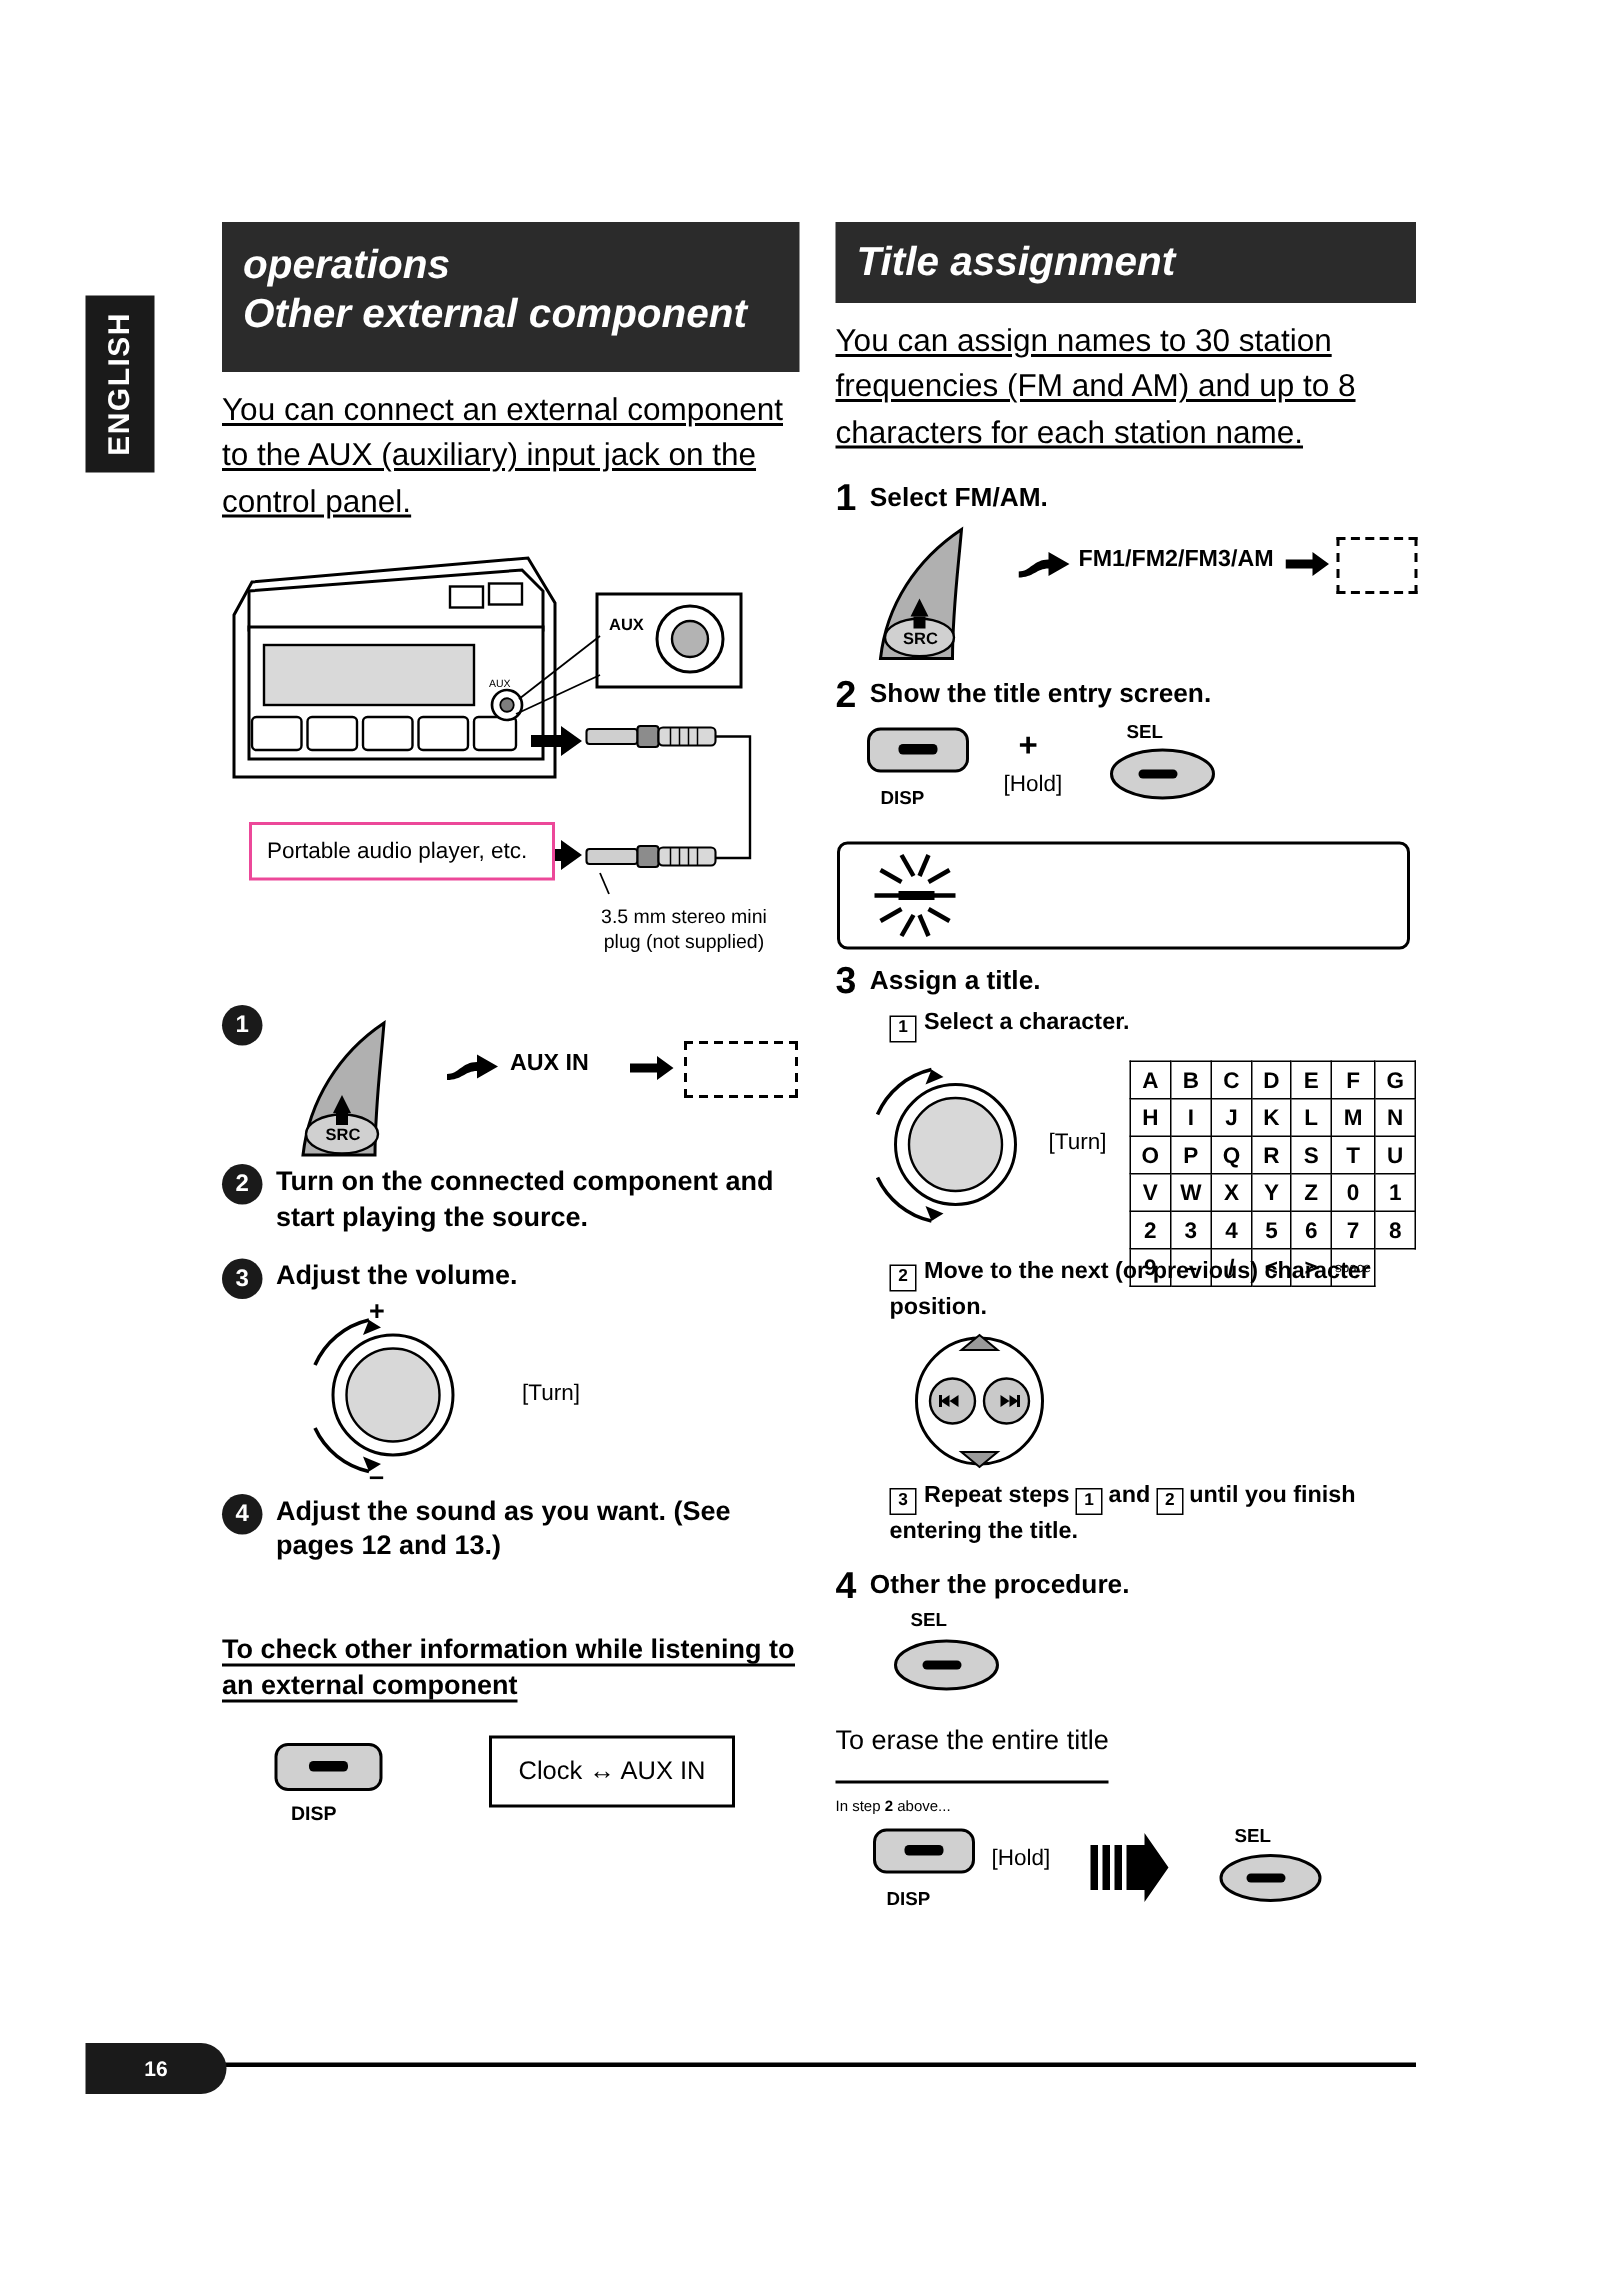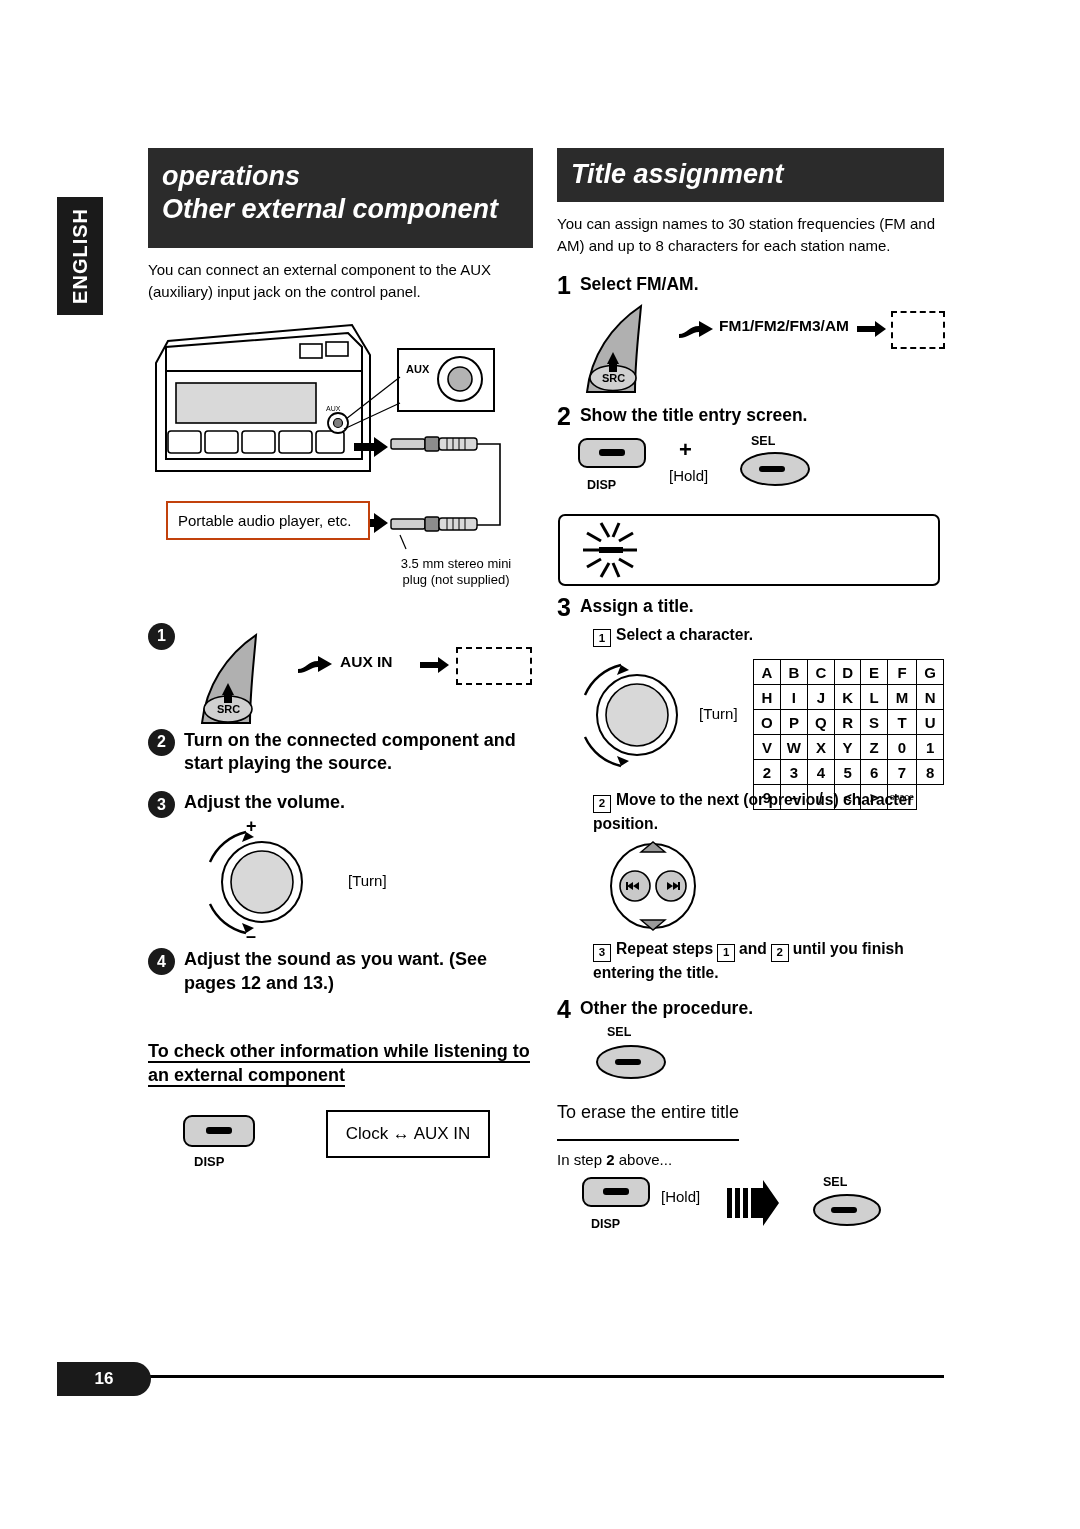--- a/index.html
+++ b/index.html
@@ -34,21 +34,21 @@
     background:#2b2b2b; color:#fff;
     font-style:italic; font-weight:bold;
     font-size:27px; line-height:1.22;
     padding:12px 14px 14px 14px;
     box-sizing:border-box;
   }
   .banner.left { height:100px; }
   .banner.right { height:54px; padding-top:10px; }
 
   .intro {
-    font-size:15px; line-height:1.45; margin-top:11px;
+    font-size:21px; line-height:1.45; margin-top:11px;text-decoration:underline;
   }
 
   
   .step-row { display:flex; align-items:flex-start; margin-top:14px; }
   .bignum {
     font-weight:bold; font-size:25px; line-height:1;
     margin-right:9px; flex:0 0 auto;
   }
   .step-title {
     font-weight:bold; font-size:17.5px; line-height:1.3;
@@ -78,21 +78,21 @@
   .sub2 {
     font-weight:normal; font-size:18px; line-height:1.35;
     border-bottom:2px solid #000; display:inline-block; padding-bottom:15px;
   }
 
   
   .ill { position:relative; }
 
   
   .label-box {
-    border:2px solid #c2410c; background:#fff;
+    border:2px solid #ec4899; background:#fff;
     font-size:15px; padding:9px 10px; text-align:left;
   }
   .tiny { font-size:13px; line-height:1.3; text-align:center; }
 
   
   .dashbox {
     border:2px dashed #000; height:34px;
   }
   .solidbox { border:2px solid #000; }
 
@@ -111,21 +111,21 @@
   
   .footer-rule {
     position:absolute; left:148px; top:1375px; width:796px;
     border-bottom:3px solid #000;
   }
   .pagenum {
     position:absolute; left:57px; top:1362px;
     width:94px; height:34px; background:#1a1a1a; color:#fff;
     border-radius:0 17px 17px 0;
     display:flex; align-items:center; justify-content:center;
-    font-weight:bold; font-size:17px;
+    font-weight:bold; font-size:14px;
   }
   .turn-label { font-size:15px; }
   .hold-label { font-size:15px; }
 </style>
 </head>
 <body>
 
 <div class="page">
 
   <div class="lang-tab">
@@ -458,21 +458,21 @@
         <text x="26" y="14" font-size="12.5" font-weight="bold" font-family="Liberation Sans, sans-serif">SEL</text>
         <ellipse cx="50" cy="40" rx="34" ry="16" fill="#d0d0d0" stroke="#000" stroke-width="2"></ellipse>
         <rect x="34" y="37" width="26" height="6" rx="3" fill="#000"></rect>
       </svg>
     </div>
 
     <div style="margin-top:8px;">
       <span class="sub2">To erase the entire title</span>
     </div>
 
-    <div style="margin-top:10px; font-size:15px;">
+    <div style="margin-top:10px; font-size:10px;">
       <span>In step</span>
       <span style="font-weight:bold;">2</span>
       <span>above...</span>
     </div>
 
     <div class="ill" style="height:80px; margin-top:4px;">
       <svg width="96" height="70" viewBox="0 0 96 70" style="position:absolute; left:18px; top:0px;">
         <rect x="8" y="6" width="66" height="28" rx="8" fill="#d0d0d0" stroke="#000" stroke-width="2"></rect>
         <rect x="28" y="16" width="26" height="7" rx="3" fill="#000"></rect>
         <text x="16" y="56" font-size="12.5" font-weight="bold" font-family="Liberation Sans, sans-serif">DISP</text>

